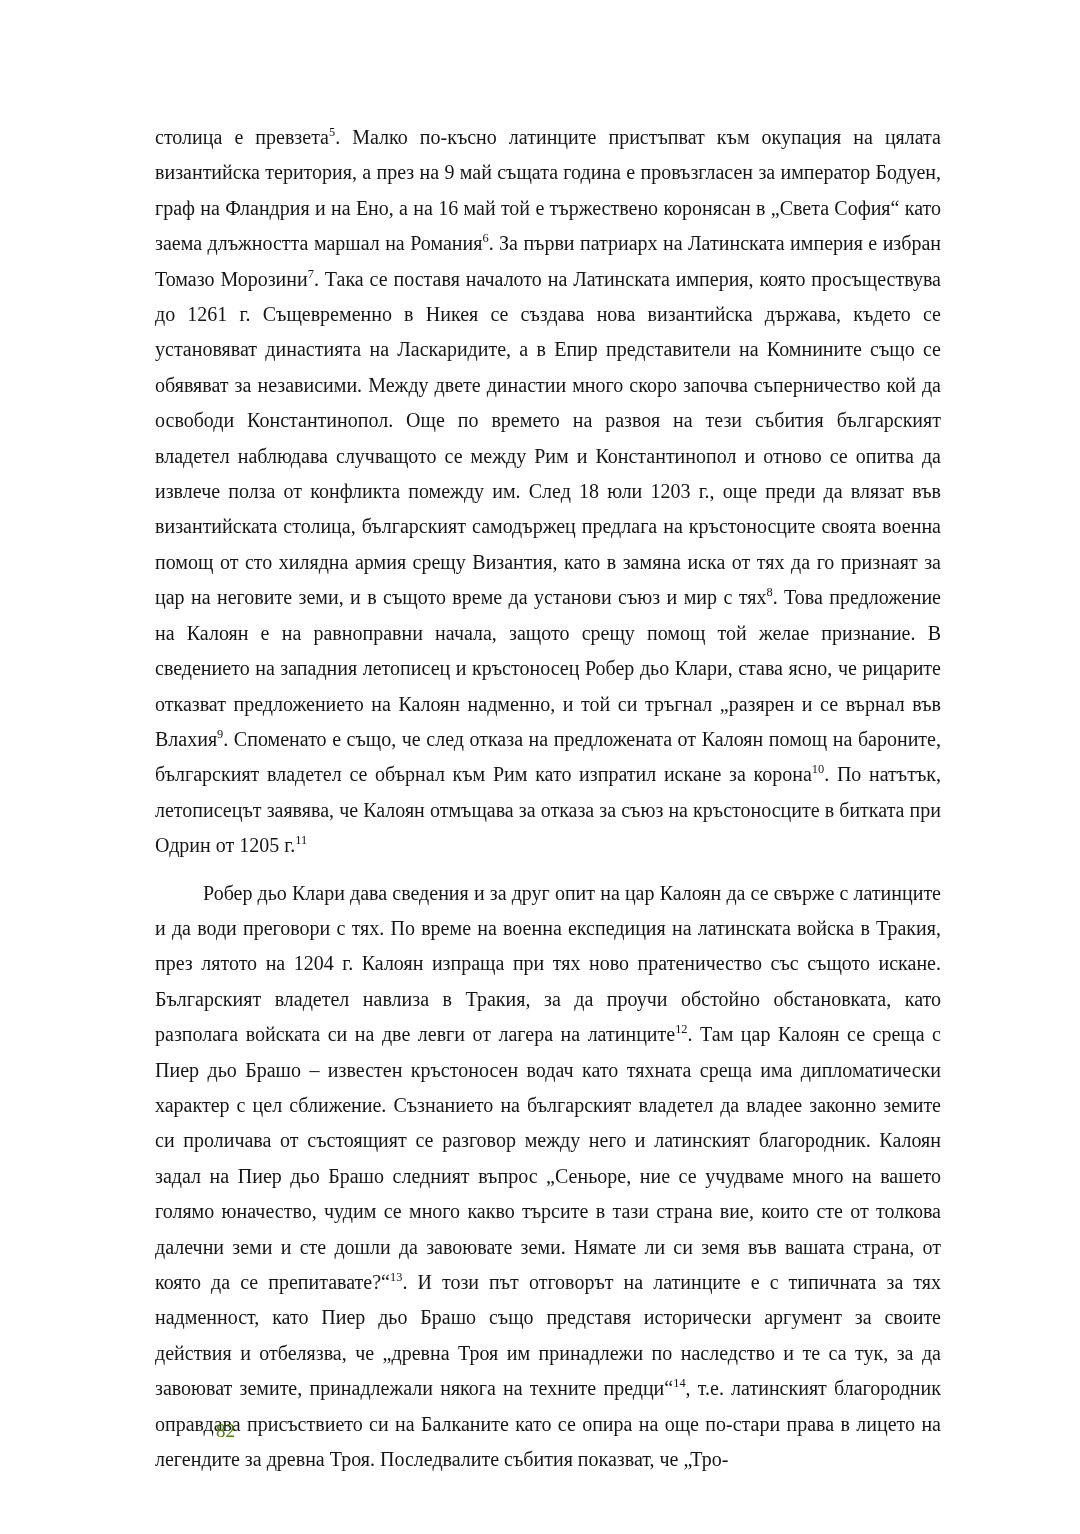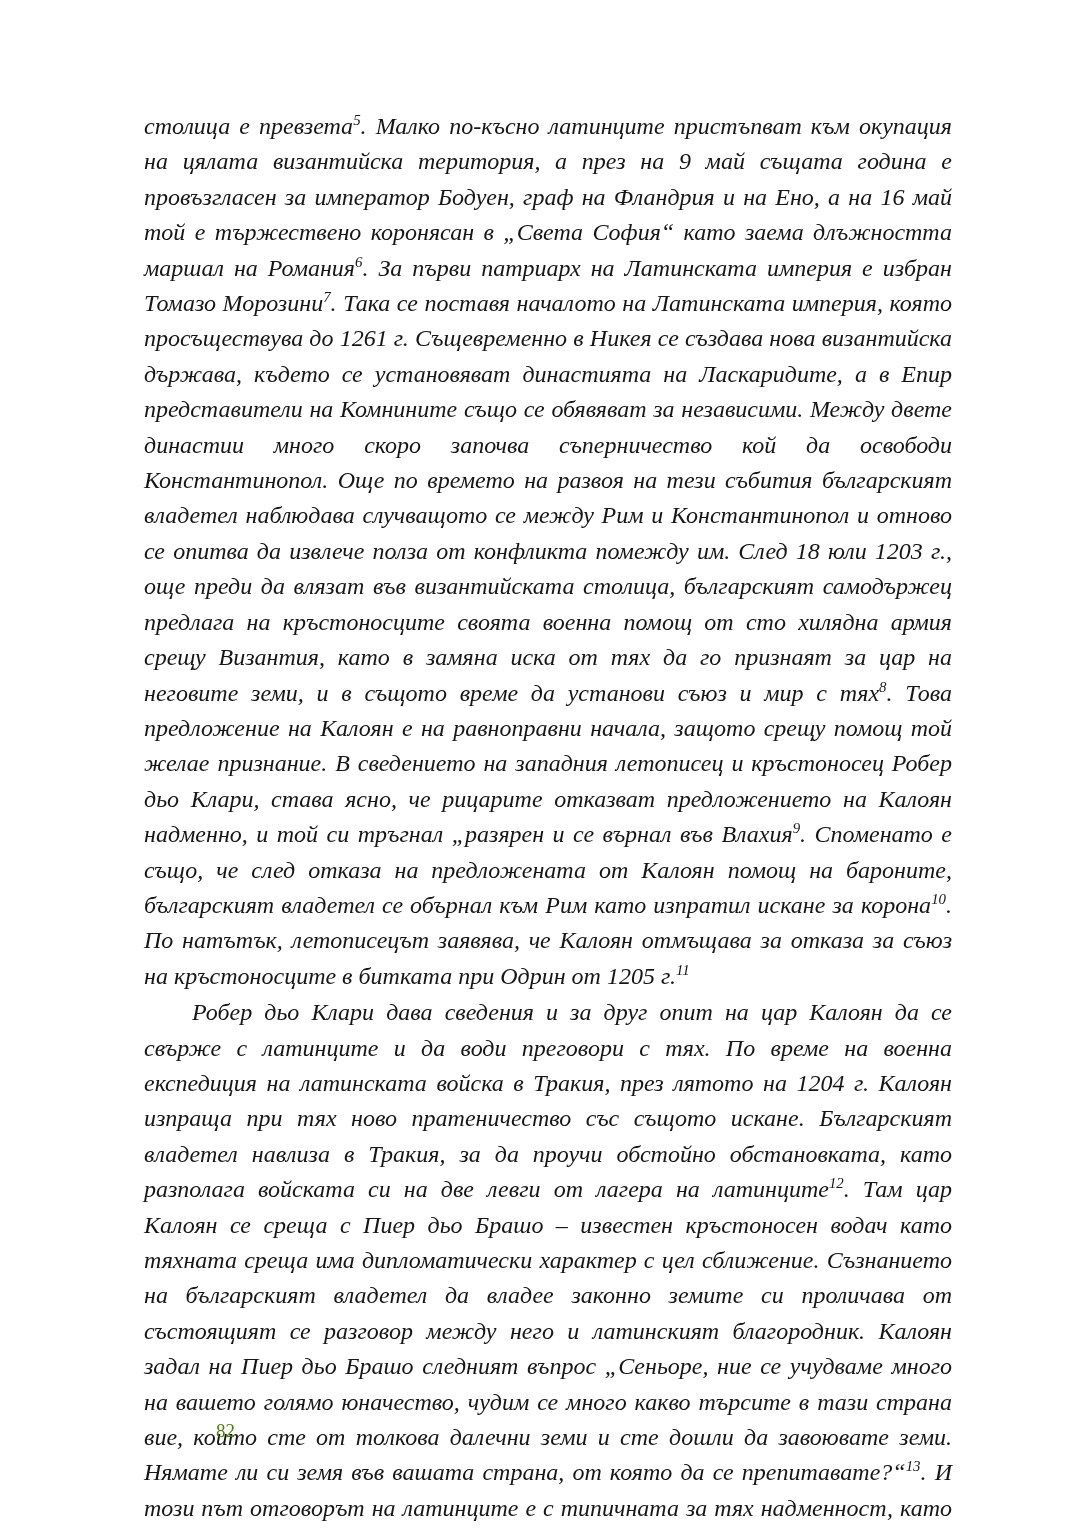--- a/index.html
+++ b/index.html
@@ -17,28 +17,27 @@
     color: #1a1a1a;
     overflow: hidden;
   }
   .text-block {
     position: absolute;
     left: 143px;
     top: 108px;
     width: 810px;
   }
   .para {
-    margin: 1px;
-    font-size: 24px;
+    margin: 12px;
+    font-size: 20px;
     line-height: 35.4px;
     text-align: justify;
     text-justify: inter-word;
     hyphens: manual;
     color: #161616;
-    font-style: italic;
   }
   .para.indent {
     text-indent: 48px;
   }
   sup {
     font-size: 0.62em;
     vertical-align: super;
     line-height: 0;
   }
   .page-number {

